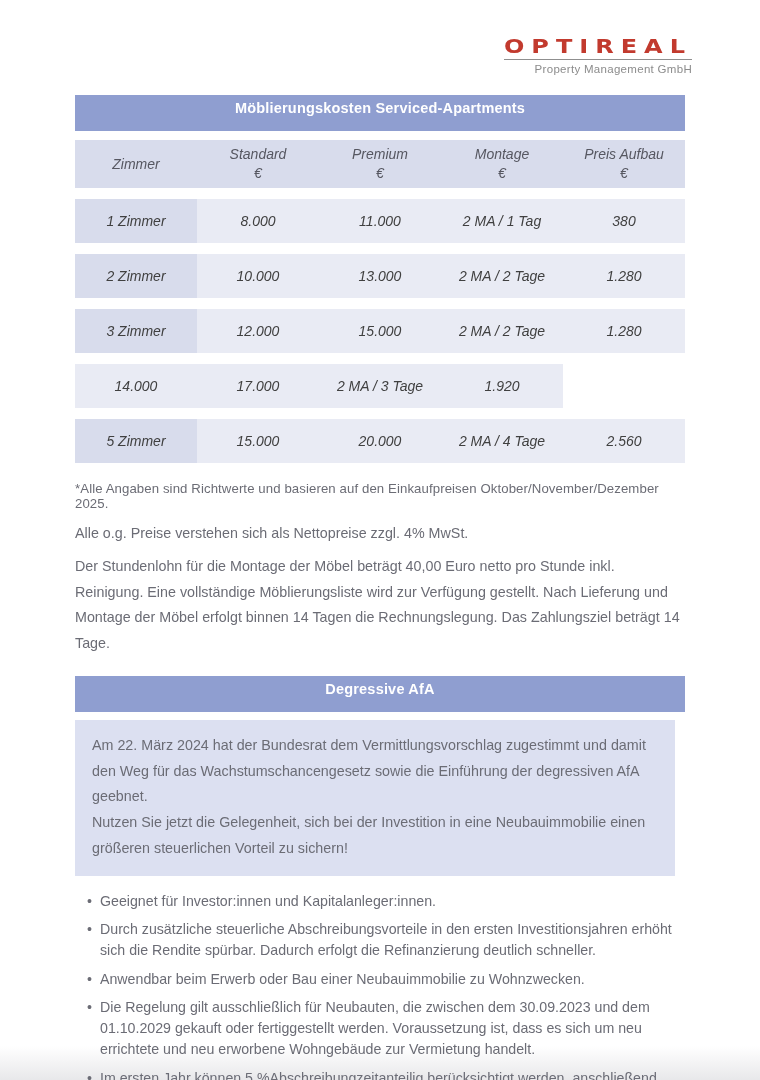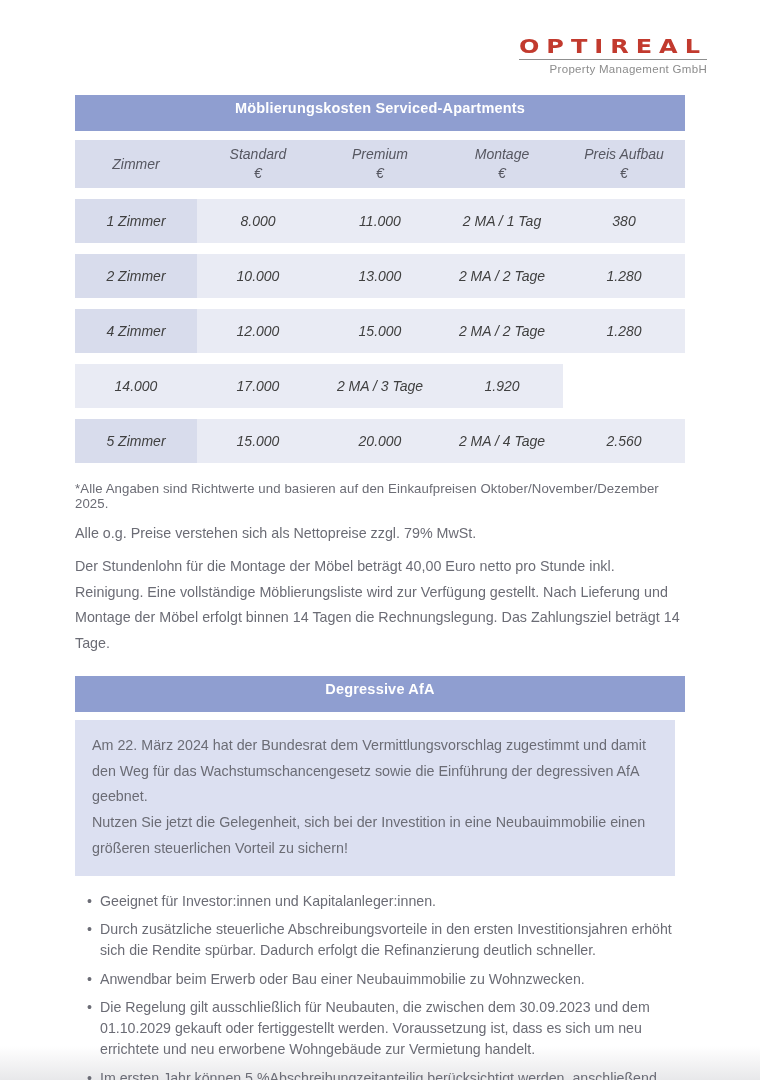--- a/index.html
+++ b/index.html
@@ -13,21 +13,21 @@
     width: 760px;
     height: 1080px;
     background: #ffffff;
     overflow: hidden;
   }
 
   
   .logo {
     position: absolute;
     top: 30px;
-    right: 53px;
+    right: 68px;
     text-align: right;
   }
   .logo-brand {
     font-family: "DejaVu Sans", sans-serif;
     font-size: 24px;
     font-weight: 700;
     letter-spacing: 7px;
     color: #c23a2e;
     transform: scaleY(0.82);
     transform-origin: bottom;
@@ -203,21 +203,21 @@
 
     <div class="grid trow">
       <div class="cell label">2 Zimmer</div>
       <div class="cell">10.000</div>
       <div class="cell">13.000</div>
       <div class="cell">2 MA / 2 Tage</div>
       <div class="cell">1.280</div>
     </div>
 
     <div class="grid trow">
-      <div class="cell label">4 Zimmer</div>
+      <div class="cell label">3 Zimmer</div>
       <div class="cell">12.000</div>
       <div class="cell">15.000</div>
       <div class="cell">2 MA / 2 Tage</div>
       <div class="cell">1.280</div>
     </div>
 
     <div class="grid trow">
       <div class="cell">14.000</div>
       <div class="cell">17.000</div>
       <div class="cell">2 MA / 3 Tage</div>
@@ -226,21 +226,21 @@
 
     <div class="grid trow">
       <div class="cell label">5 Zimmer</div>
       <div class="cell">15.000</div>
       <div class="cell">20.000</div>
       <div class="cell">2 MA / 4 Tage</div>
       <div class="cell">2.560</div>
     </div>
 
     <p class="footnote">*Alle Angaben sind Richtwerte und basieren auf den Einkaufpreisen Oktober/November/Dezember 2025.</p>
-    <p class="note">Alle o.g. Preise verstehen sich als Nettopreise zzgl. 79% MwSt.</p>
+    <p class="note">Alle o.g. Preise verstehen sich als Nettopreise zzgl. 4% MwSt.</p>
     <p class="note para">Der Stundenlohn für die Montage der Möbel beträgt 40,00 Euro netto pro Stunde inkl. Reinigung. Eine vollständige Möblierungsliste wird zur Verfügung gestellt. Nach Lieferung und Montage der Möbel erfolgt binnen 14 Tagen die Rechnungslegung. Das Zahlungsziel beträgt 14 Tage.</p>
 
     <div class="band afa-band">Degressive AfA</div>
 
     <div class="info-box">
       <p>Am 22. März 2024 hat der Bundesrat dem Vermittlungsvorschlag zugestimmt und damit den Weg für das Wachstumschancengesetz sowie die Einführung der degressiven AfA geebnet.</p>
       <p>Nutzen Sie jetzt die Gelegenheit, sich bei der Investition in eine Neubauimmobilie einen größeren steuerlichen Vorteil zu sichern!</p>
     </div>
 
     <ul class="bullets">

